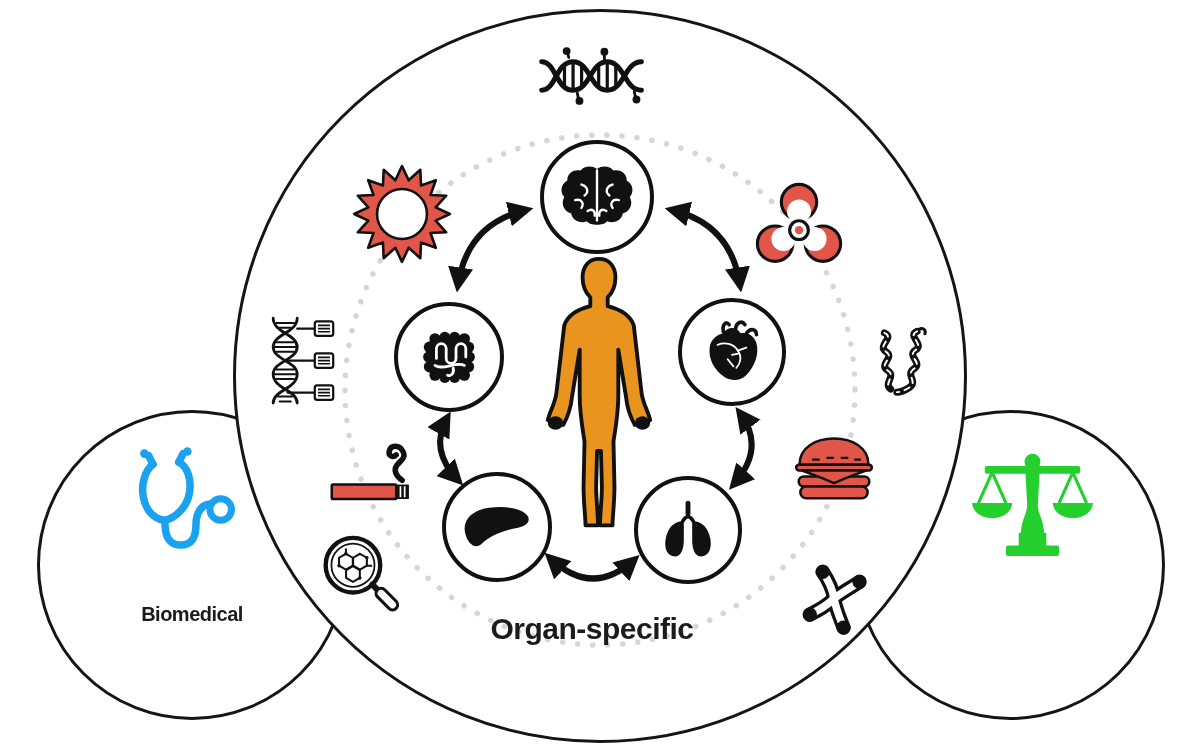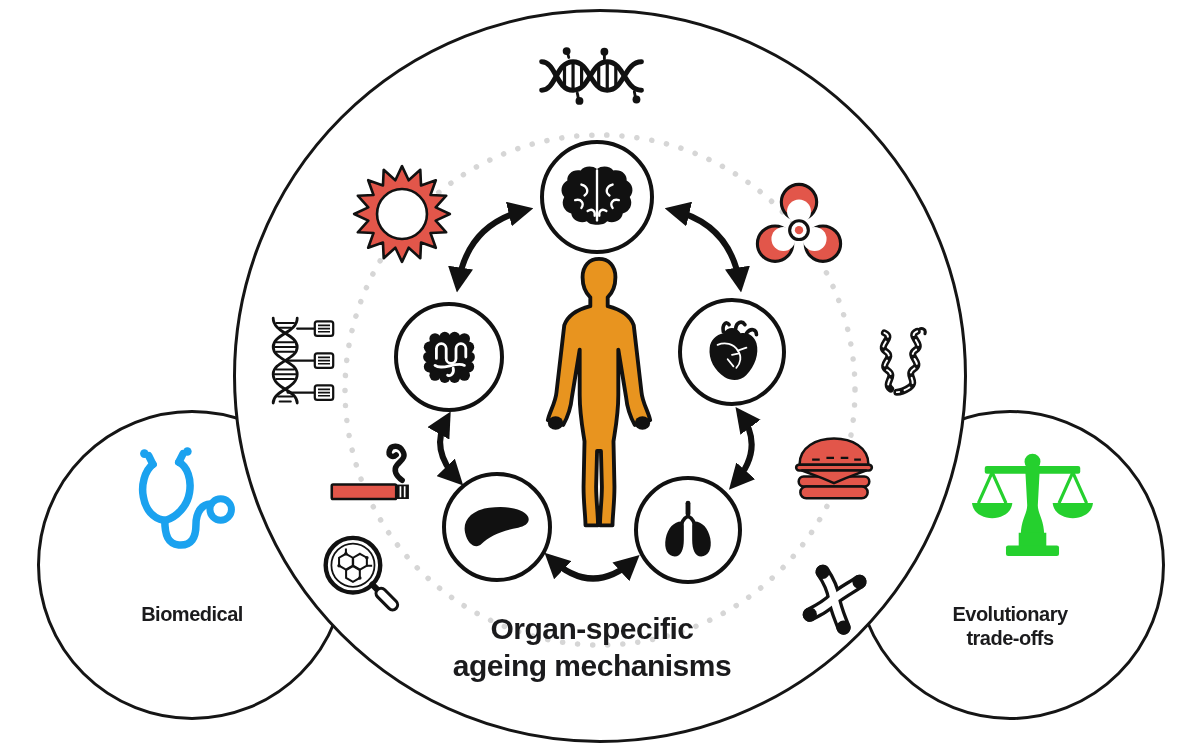--- a/index.html
+++ b/index.html
@@ -323,25 +323,20 @@
       </g>
       <g fill="none" stroke="#25D02E" stroke-width="3">
         <path d="M27,21 L14,50 M27,21 L40,50"></path>
         <path d="M103,21 L90,50 M103,21 L116,50"></path>
       </g>
     </svg>
   </div>
 
   <div class="label center-label" style="left:392px;top:588px;width:400px;margin-top:23px;">
     <div>Organ-specific</div>
-    <div>ageing mechanisms</div>
   </div>
 
   <div class="label side-label" style="left:52px;top:602px;width:280px;">
     <div>Biomedical</div>
   </div>
 
-  <div class="label side-label" style="left:870px;top:602px;width:280px;">
-    <div>Evolutionary</div>
-    <div>trade-offs</div>
-  </div>
 
 </div>
 
 </body></html>

